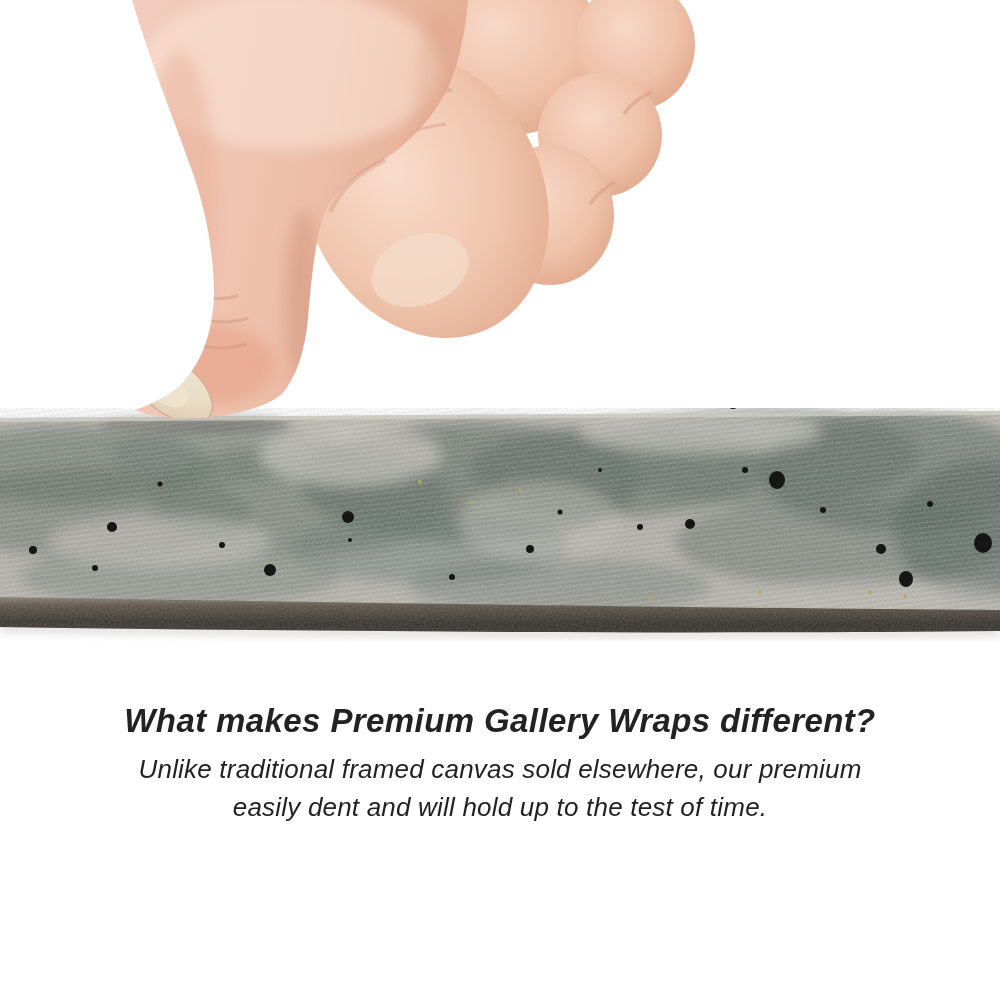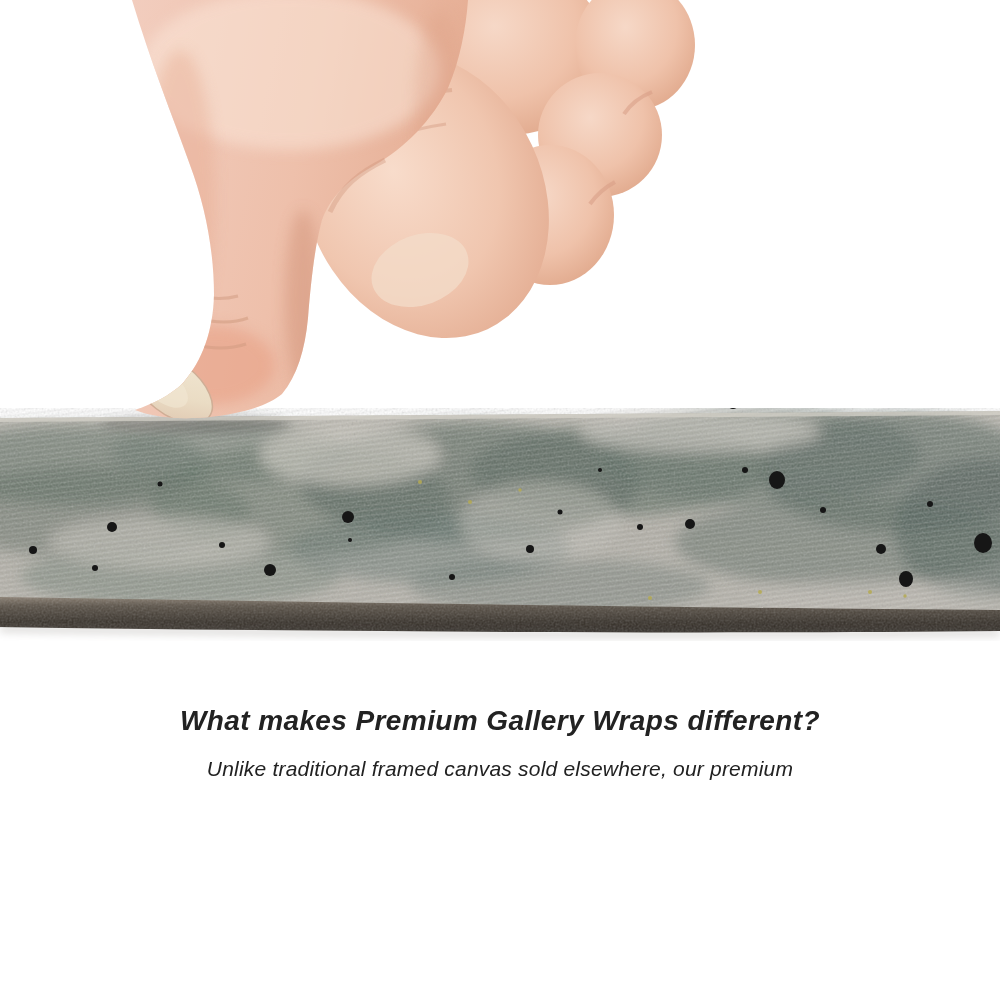--- a/index.html
+++ b/index.html
@@ -1,23 +1,23 @@
 <!DOCTYPE html>
 <html><head>
 <meta charset="utf-8">
 <style>
   html,body{margin:0;padding:0;background:#ffffff;}
   .stage{position:relative;width:1000px;height:1000px;background:#ffffff;overflow:hidden;
          font-family:"Liberation Sans",sans-serif;}
   .photo-svg{position:absolute;left:0;top:0;display:block;}
   .copy{position:absolute;left:0;top:701px;width:1000px;text-align:center;color:#222222;}
   .copy h2{margin:0 0 9px 0;font-family:"Liberation Sans",sans-serif;font-style:italic;
-           font-weight:600;font-size:28px;line-height:40px;letter-spacing:.4px;}
+           font-weight:600;font-size:33px;line-height:40px;letter-spacing:.4px;}
   .copy p{margin:0;font-family:"Liberation Sans",sans-serif;font-style:italic;
-          font-weight:500;font-size:21px;line-height:38px;letter-spacing:.2px;}
+          font-weight:500;font-size:26px;line-height:38px;letter-spacing:.2px;}
 </style>
 </head>
 <body>
 
 <div class="stage">
 
   <svg class="photo-svg" width="1000" height="670" viewBox="0 0 1000 670" aria-hidden="true">
     <defs>
       <linearGradient id="fabricGrad" x1="0" y1="0" x2="0" y2="1">
         <stop offset="0" stop-color="#bcb9b1"></stop>
@@ -201,14 +201,15 @@
         <path d="M192,344 Q222,352 246,344" stroke="#cf9a80" stroke-width="3" fill="none" opacity="0.5"></path>
       </g>
 
       <path d="M330,212 C342,186 360,172 385,160" stroke="#cc9076" stroke-width="5" fill="none" opacity="0.35"></path>
     </g>
   </svg>
 
   <div class="copy">
     <h2>What makes Premium Gallery Wraps different?</h2>
     <p>Unlike traditional framed canvas sold elsewhere, our premium</p>
+    <p>easily dent and will hold up to the test of time.</p>
   </div>
 </div>
 
 </body></html>

